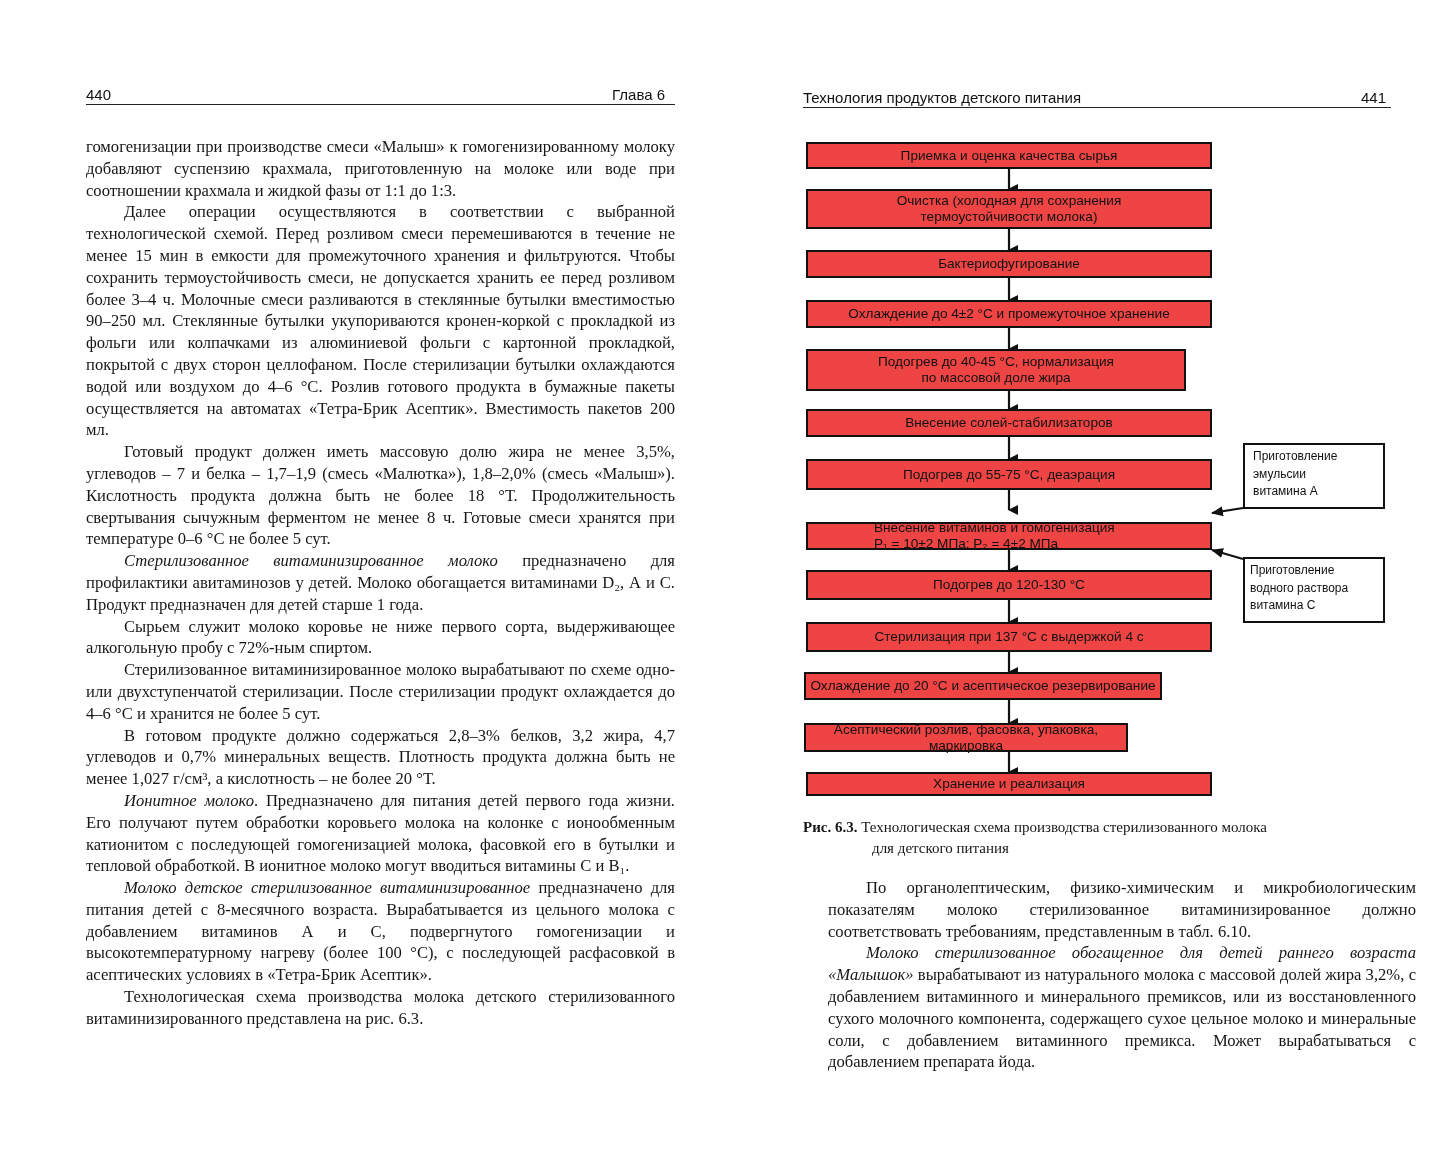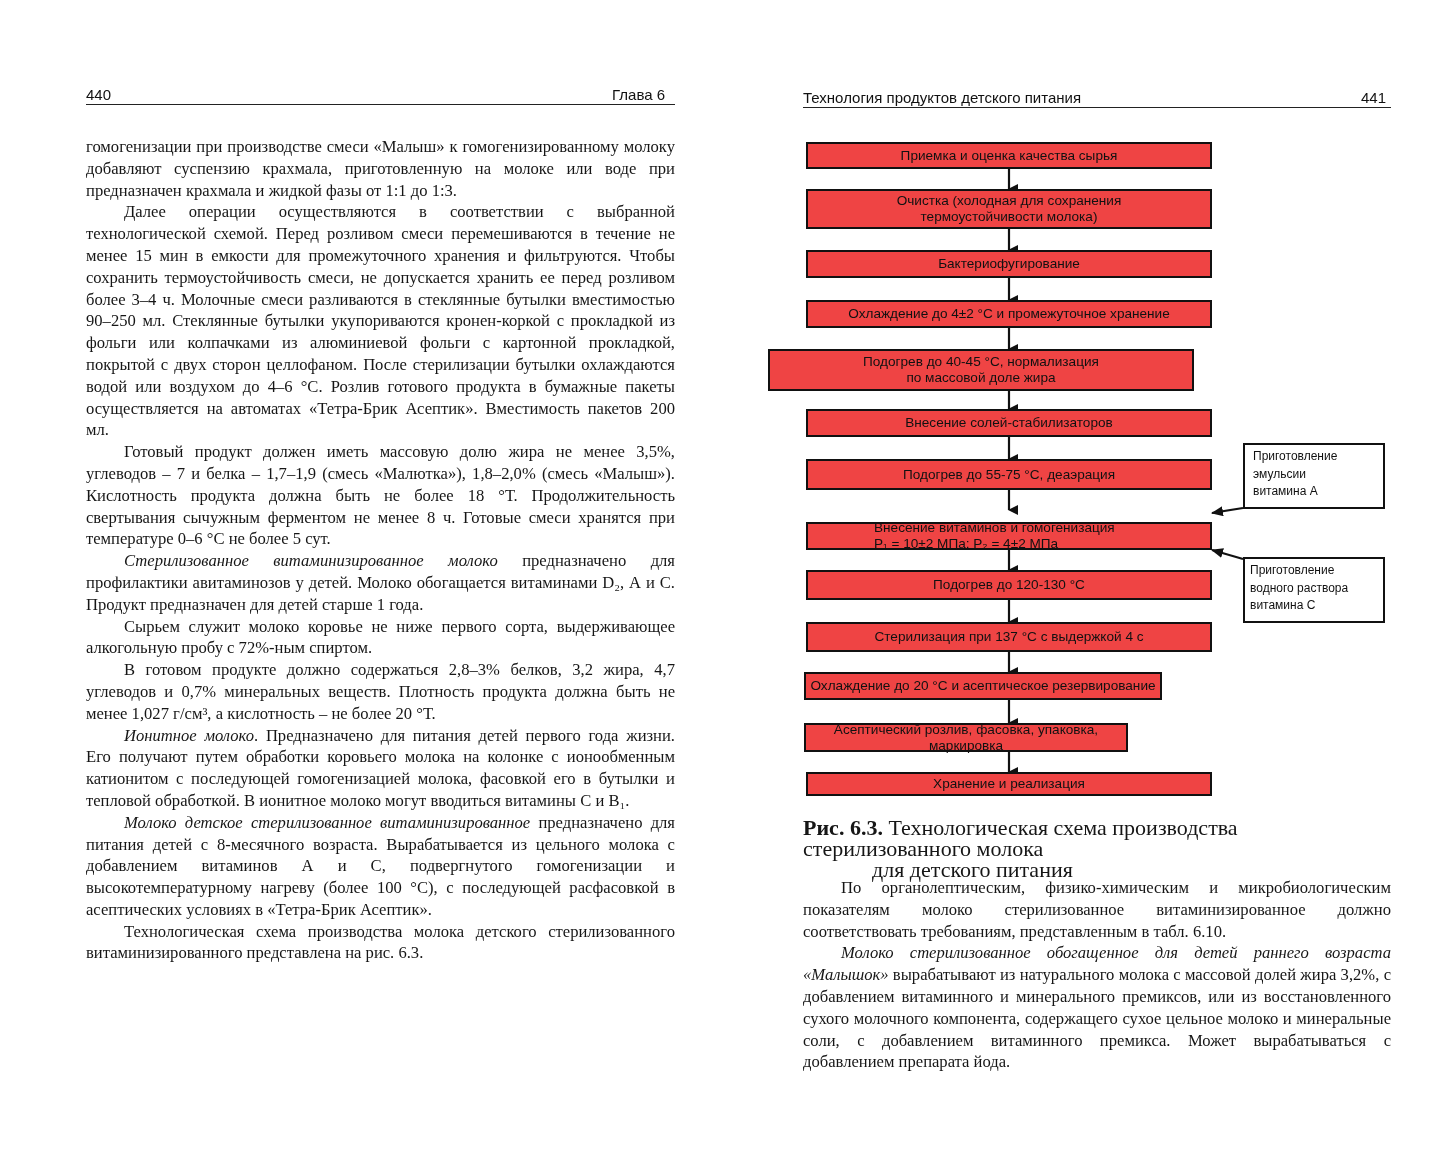--- a/index.html
+++ b/index.html
@@ -24,37 +24,38 @@
     display:flex; align-items:center; justify-content:center; text-align:center; white-space:pre-line;
   }
   .box.left { justify-content:flex-start; text-align:left; padding-left:10px; }
   .side {
     position:absolute; border:2px solid #111; box-sizing:border-box; background:#fff;
     font-family:"Liberation Sans", sans-serif; font-size:12px; line-height:17.5px; color:#111;
     padding:3px 8px; white-space:pre-line;
   }
   svg.arrows { position:absolute; left:0; top:0; }
   .caption {
-    position:absolute; font-family:"Liberation Serif", serif; font-size:22px; line-height:21px; color:#161616;
+    position:absolute; font-family:"Liberation Serif", serif; font-size:15px; line-height:21px; color:#161616;
   }
   .caption b { font-weight:bold; }
 </style>
 </head>
 <body>
 
 <div class="hdr" style="left:86px; top:86px;">440</div>
 <div class="hdr" style="left:612px; top:86px;">Глава 6</div>
 <div class="rule" style="left:86px; top:104px; width:589px;"></div>
 
 <div class="text" style="left:86px; top:136px; width:589px;">
-  <p class="noindent">гомогенизации при производстве смеси «Малыш» к гомогенизированному молоку добавляют суспензию крахмала, приготовленную на молоке или воде при предназначен крахмала и жидкой фазы от 1:1 до 1:3.</p>
+  <p class="noindent">гомогенизации при производстве смеси «Малыш» к гомогенизированному молоку добавляют суспензию крахмала, приготовленную на молоке или воде при соотношении крахмала и жидкой фазы от 1:1 до 1:3.</p>
   <p>Далее операции осуществляются в соответствии с выбранной технологической схемой. Перед розливом смеси перемешиваются в течение не менее 15 мин в емкости для промежуточного хранения и фильтруются. Чтобы сохранить термоустойчивость смеси, не допускается хранить ее перед розливом более 3–4 ч. Молочные смеси разливаются в стеклянные бутылки вместимостью 90–250 мл. Стеклянные бутылки укупориваются кронен-коркой с прокладкой из фольги или колпачками из алюминиевой фольги с картонной прокладкой, покрытой с двух сторон целлофаном. После стерилизации бутылки охлаждаются водой или воздухом до 4–6 °С. Розлив готового продукта в бумажные пакеты осуществляется на автоматах «Тетра-Брик Асептик». Вместимость пакетов 200 мл.</p>
   <p>Готовый продукт должен иметь массовую долю жира не менее 3,5%, углеводов – 7 и белка – 1,7–1,9 (смесь «Малютка»), 1,8–2,0% (смесь «Малыш»). Кислотность продукта должна быть не более 18 °Т. Продолжительность свертывания сычужным ферментом не менее 8 ч. Готовые смеси хранятся при температуре 0–6 °С не более 5 сут.</p>
   <p><i>Стерилизованное витаминизированное молоко</i><span> предназначено для профилактики авитаминозов у детей. Молоко обогащается витаминами D₂, А и С. Продукт предназначен для детей старше 1 года.</span></p>
   <p>Сырьем служит молоко коровье не ниже первого сорта, выдерживающее алкогольную пробу с 72%-ным спиртом.</p>
+  <p>Стерилизованное витаминизированное молоко вырабатывают по схеме одно- или двухступенчатой стерилизации. После стерилизации продукт охлаждается до 4–6 °С и хранится не более 5 сут.</p>
   <p>В готовом продукте должно содержаться 2,8–3% белков, 3,2 жира, 4,7 углеводов и 0,7% минеральных веществ. Плотность продукта должна быть не менее 1,027 г/см³, а кислотность – не более 20 °Т.</p>
   <p><i>Ионитное молоко</i><span>. Предназначено для питания детей первого года жизни. Его получают путем обработки коровьего молока на колонке с ионообменным катионитом с последующей гомогенизацией молока, фасовкой его в бутылки и тепловой обработкой. В ионитное молоко могут вводиться витамины С и B₁.</span></p>
   <p><i>Молоко детское стерилизованное витаминизированное</i><span> предназначено для питания детей с 8-месячного возраста. Вырабатывается из цельного молока с добавлением витаминов А и С, подвергнутого гомогенизации и высокотемпературному нагреву (более 100 °С), с последующей расфасовкой в асептических условиях в «Тетра-Брик Асептик».</span></p>
   <p>Технологическая схема производства молока детского стерилизованного витаминизированного представлена на рис. 6.3.</p>
 </div>
 
 <div class="hdr" style="left:803px; top:89px;">Технология продуктов детского питания</div>
 <div class="hdr" style="left:1361px; top:89px;">441</div>
 <div class="rule" style="left:803px; top:107px; width:588px;"></div>
 
@@ -83,21 +84,21 @@
     <line x1="1243" y1="508" x2="1212" y2="513" marker-end="url(#ahl)"></line>
     <line x1="1243" y1="559" x2="1212" y2="550" marker-end="url(#ahl)"></line>
   </g>
 </svg>
 
 <div class="box" style="left:806px; top:142px; width:406px; height:27px;">Приемка и оценка качества сырья</div>
 <div class="box" style="left:806px; top:189px; width:406px; height:40px;">Очистка (холодная для сохранения
 термоустойчивости молока)</div>
 <div class="box" style="left:806px; top:250px; width:406px; height:28px;">Бактериофугирование</div>
 <div class="box" style="left:806px; top:300px; width:406px; height:28px;">Охлаждение до 4±2 °С и промежуточное хранение</div>
-<div class="box" style="left:768px; top:349px; width:426px; height:42px;">Подогрев до 40-45 °С, нормализация
+<div class="box" style="left:806px; top:349px; width:380px; height:42px;">Подогрев до 40-45 °С, нормализация
 по массовой доле жира</div>
 <div class="box" style="left:806px; top:409px; width:406px; height:28px;">Внесение солей-стабилизаторов</div>
 <div class="box" style="left:806px; top:459px; width:406px; height:31px;">Подогрев до 55-75 °С, деаэрация</div>
 <div class="box left" style="left:806px; top:522px; width:406px; height:28px; padding-left:66px;">Внесение витаминов и гомогенизация
 P₁ = 10±2 МПа; P₂ = 4±2 МПа</div>
 <div class="box" style="left:806px; top:570px; width:406px; height:30px;">Подогрев до 120-130 °С</div>
 <div class="box" style="left:806px; top:622px; width:406px; height:30px;">Стерилизация при 137 °С с выдержкой 4 с</div>
 <div class="box" style="left:804px; top:672px; width:358px; height:28px;">Охлаждение до 20 °С и асептическое резервирование</div>
 <div class="box" style="left:804px; top:723px; width:324px; height:29px;">Асептический розлив, фасовка, упаковка, маркировка</div>
 <div class="box" style="left:806px; top:772px; width:406px; height:24px;">Хранение и реализация</div>
@@ -108,16 +109,16 @@
 <div class="side" style="left:1243px; top:557px; width:142px; height:66px; padding-left:5px;">Приготовление
 водного раствора
 витамина С</div>
 
 <div class="caption" style="left:803px; top:817px; width:590px;">
   <b>Рис. 6.3.</b>
   <span>Технологическая схема производства стерилизованного молока</span><br>
   <span style="padding-left:69px;">для детского питания</span>
 </div>
 
-<div class="text" style="left:803px; top:877px; width:588px;">
+<div class="text" style="left:828px; top:877px; width:588px;">
   <p>По органолептическим, физико-химическим и микробиологическим показателям молоко стерилизованное витаминизированное должно соответствовать требованиям, представленным в табл. 6.10.</p>
   <p><i>Молоко стерилизованное обогащенное для детей раннего возраста «Малышок»</i><span> вырабатывают из натурального молока с массовой долей жира 3,2%, с добавлением витаминного и минерального премиксов, или из восстановленного сухого молочного компонента, содержащего сухое цельное молоко и минеральные соли, с добавлением витаминного премикса. Может вырабатываться с добавлением препарата йода.</span></p>
 </div>
 
 </body></html>

